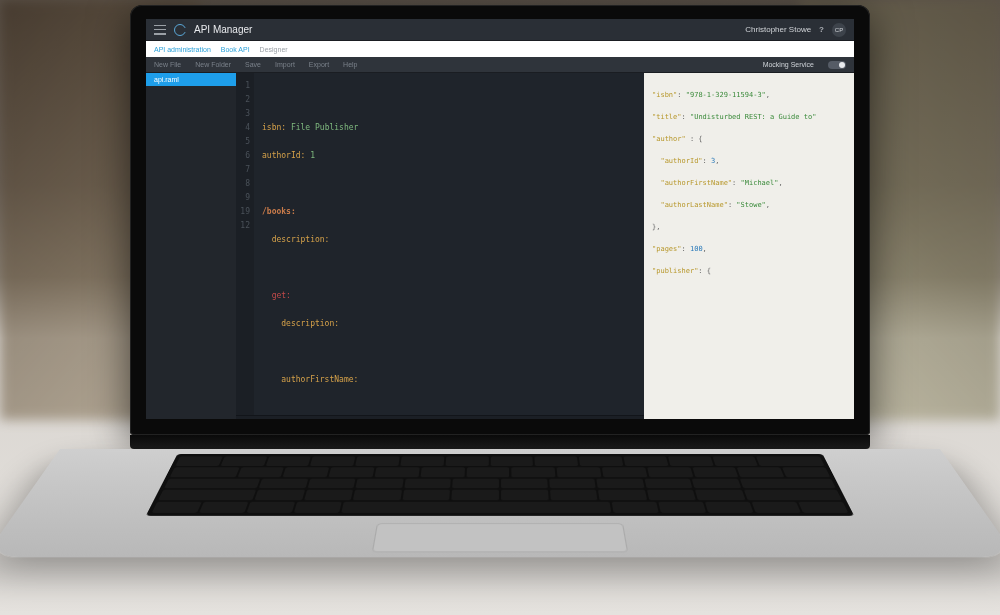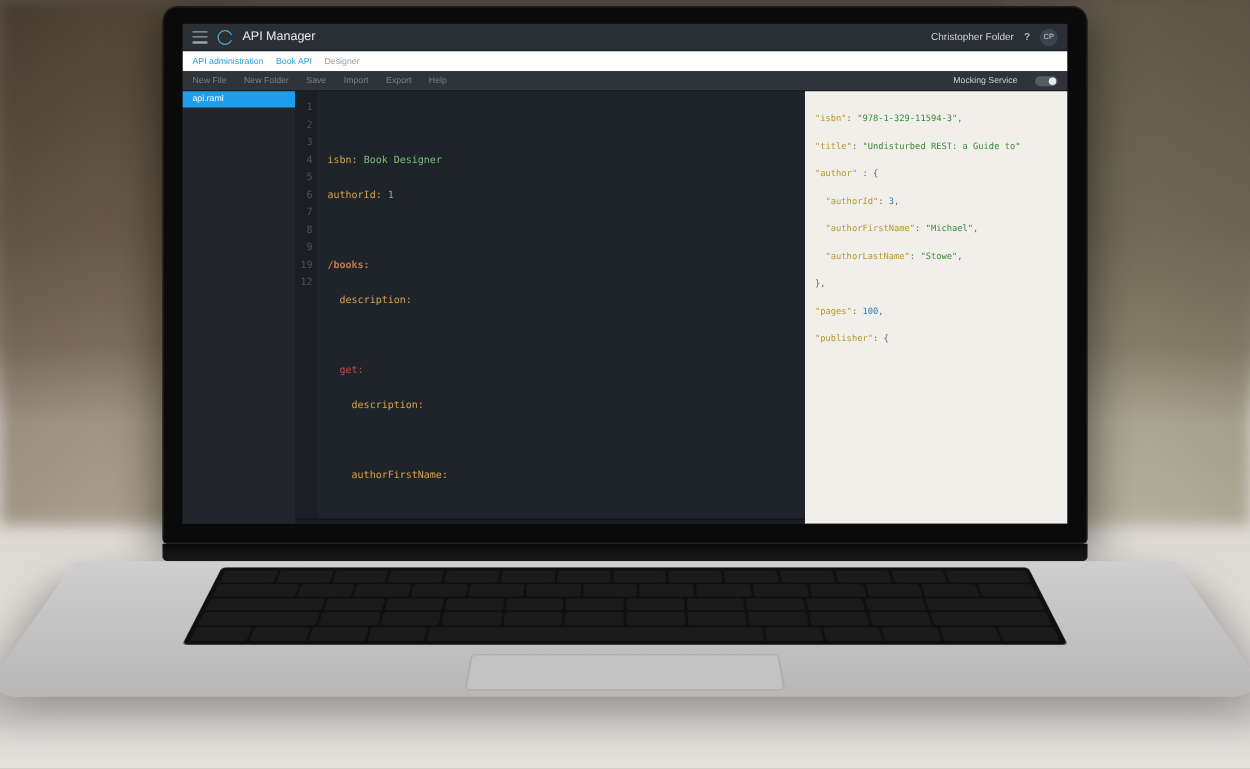--- a/index.html
+++ b/index.html
@@ -109,21 +109,21 @@
 
       <div class="topbar">
         <div class="hamburger">
             <span></span>
             <span></span>
             <span></span>
           </div>
         <div class="logo-ring"></div>
         <div class="app-title">API Manager</div>
         <div class="topbar-spacer"></div>
-        <div class="user-name">Christopher Folder</div>
+        <div class="user-name">Christopher Stowe</div>
         <div class="help-ic">?</div>
         <div class="avatar">CP</div>
       </div>
 
       <div class="breadcrumb-bar">
         <span>API administration</span>
         <span>Book API</span>
         <span class="dim">Designer</span>
       </div>
 
@@ -154,21 +154,21 @@
               <div>5</div>
               <div>6</div>
               <div>7</div>
               <div>8</div>
               <div>9</div>
               <div>19</div>
               <div>12</div>
             </div>
             <div class="code">
 <div> </div>
-<div><span class="tok-key">isbn:</span><span class="tok-val"> Book Designer</span></div>
+<div><span class="tok-key">isbn:</span><span class="tok-val"> File Publisher</span></div>
 <div><span class="tok-key">authorId:</span><span class="tok-val"> 1</span></div>
 <div> </div>
 <div><span class="tok-res">/books:</span></div>
 <div>  <span class="tok-key">description:</span></div>
 <div> </div>
 <div>  <span class="tok-meth">get:</span></div>
 <div>    <span class="tok-key">description:</span></div>
 <div> </div>
 <div>    <span class="tok-key">authorFirstName:</span></div>
             </div>

